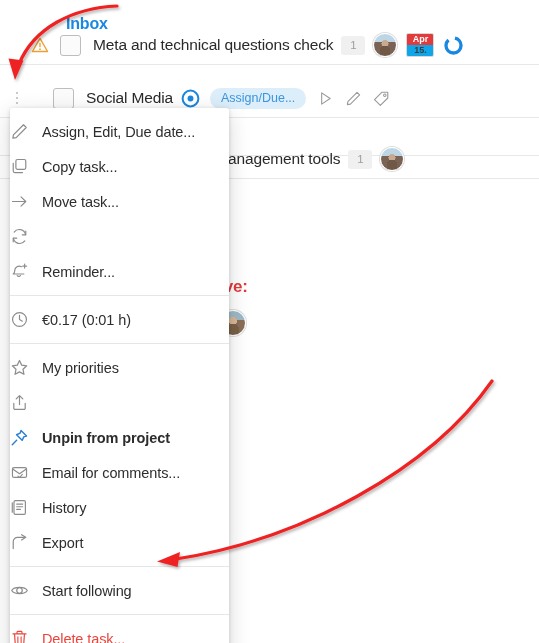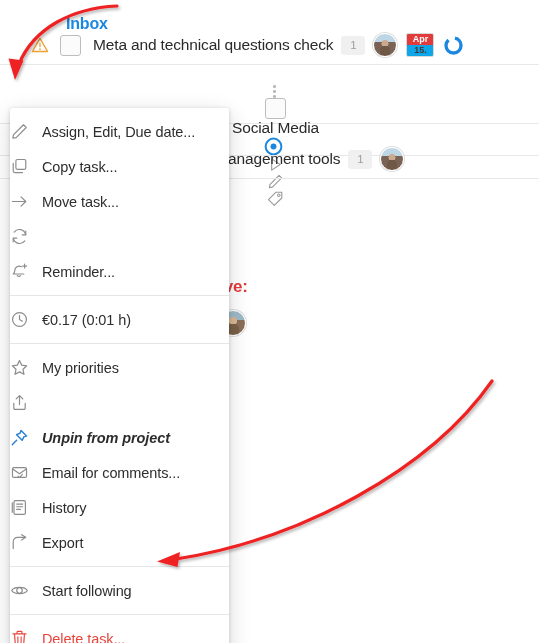--- a/index.html
+++ b/index.html
@@ -36,21 +36,21 @@
   .task-row {
     position: absolute;
     left: 0;
     right: 0;
     height: 38px;
     border-bottom: 1px solid #e8e8e8;
     display: flex;
     align-items: center;
   }
   #row-meta { top: 26px; }
-  #row-social { top: 85px; flex-direction: column; }
+  #row-social { top: 79px; }
   #row-blank { top: 117px; }
   #row-mgmt  { top: 140px; }
   #row-blank2{ top: 193px; border-bottom: none; }
 
   .row-handle {
     width: 14px;
     margin-left: 10px;
     display: flex;
     flex-direction: column;
     align-items: center;
@@ -224,21 +224,21 @@
   }
   .menu-item .mi-icon {
     width: 19px;
     height: 19px;
     margin-right: 13px;
     flex: 0 0 auto;
     display: flex;
     align-items: center;
     justify-content: center;
   }
-  .menu-item.bold { font-weight: bold; font-style: italic; }
+  .menu-item.bold { font-weight: bold; }
   .menu-item.danger { color: #e8453c; }
   .menu-sep {
     height: 1px;
     background: #e6e6e6;
     margin: 6px 0;
   }
 
   
   #annotations {
     position: absolute;
@@ -280,20 +280,21 @@
         <i></i>
         <i></i>
     </div>
     <div style="width:18px"></div>
     <div class="checkbox"></div>
     <div class="task-name">Social Media</div>
     <svg class="radio-dot" viewBox="0 0 20 20">
       <circle cx="10" cy="10" r="8.3" fill="none" stroke="#1a87e0" stroke-width="2.1"></circle>
       <circle cx="10" cy="10" r="3.1" fill="#1a87e0"></circle>
     </svg>
+    <div class="pill">Assign/Due...</div>
     <svg class="mini-icon" viewBox="0 0 20 20">
       <path d="M5.5 3.4 L15.5 10 L5.5 16.6 Z" fill="none" stroke="#9a9a9a" stroke-width="1.3" stroke-linejoin="round"></path>
     </svg>
     <svg class="mini-icon" viewBox="0 0 20 20">
       <path d="M14.2 2.8 L17.2 5.8 L6.4 16.6 L2.8 17.2 L3.4 13.6 Z" fill="none" stroke="#9a9a9a" stroke-width="1.3" stroke-linejoin="round"></path>
     </svg>
     <svg class="mini-icon" viewBox="0 0 20 20">
       <path d="M10.6 2.6 H17.4 V9.4 L8.6 18.2 L1.8 11.4 Z" fill="none" stroke="#9a9a9a" stroke-width="1.3" stroke-linejoin="round"></path>
       <circle cx="13.9" cy="6.1" r="1.5" fill="none" stroke="#9a9a9a" stroke-width="1.2"></circle>
     </svg>

